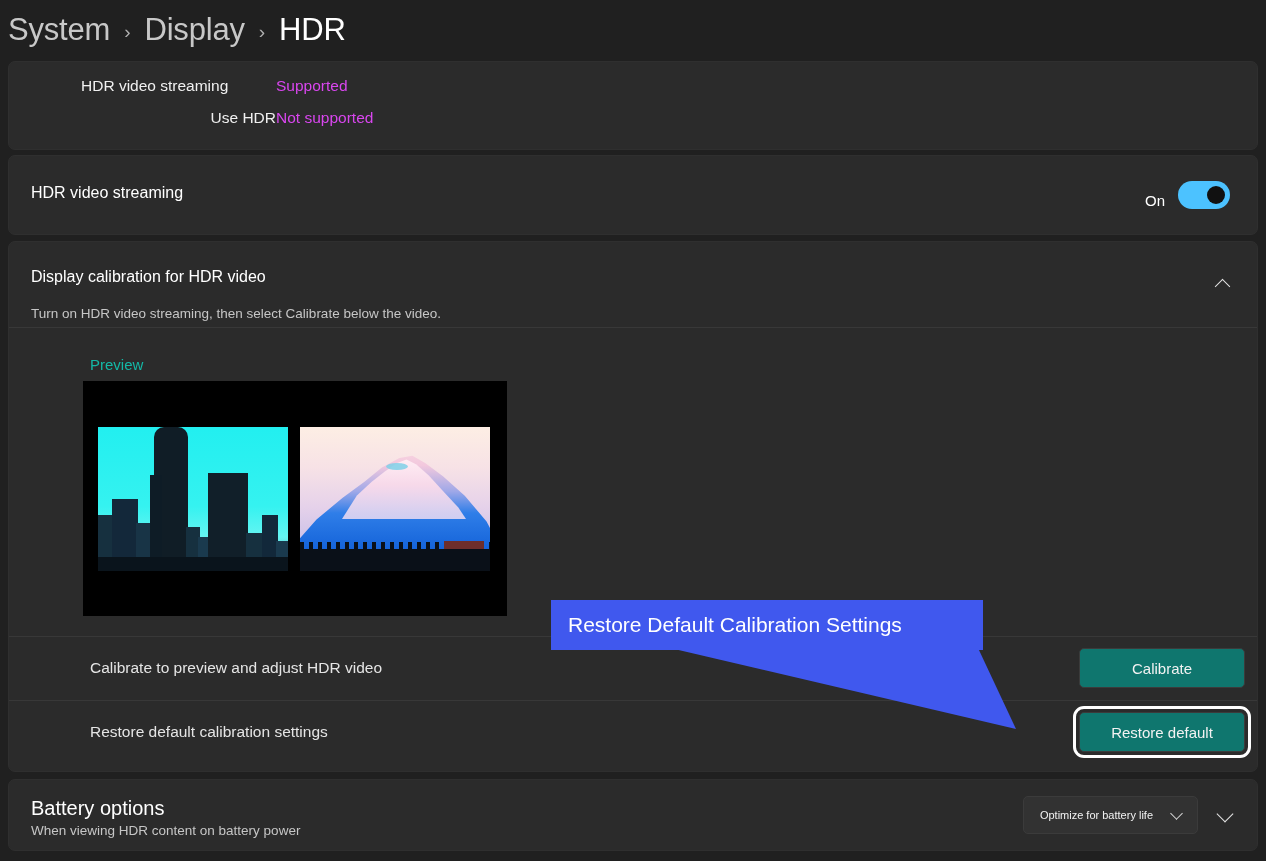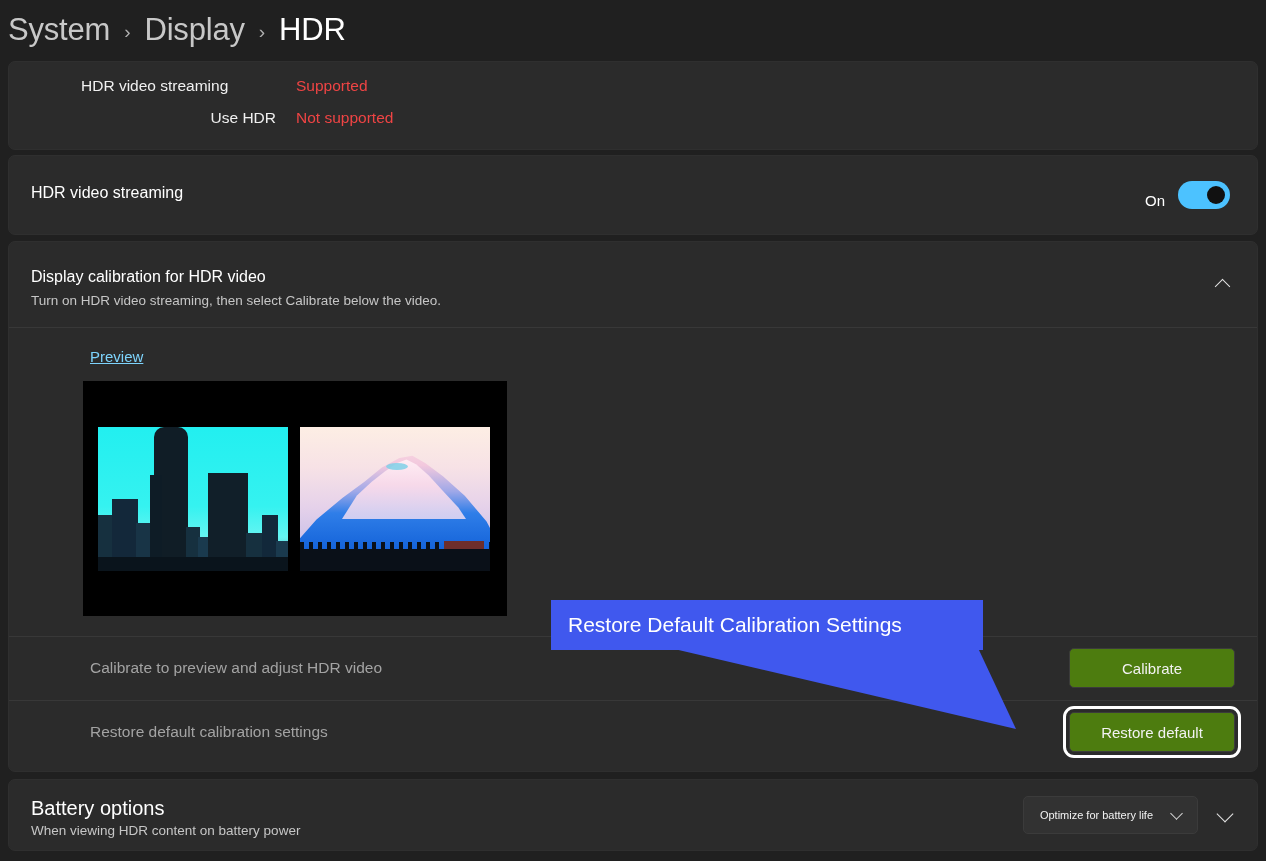--- a/index.html
+++ b/index.html
@@ -63,21 +63,21 @@
     position: absolute;
     display: flex;
     align-items: center;
     font-size: 15.5px;
     height: 22px;
   }
   .status-label {
     width: 195px;
     color: #f0f0f0;
   }
-  .status-value { color: #ef4444; margin-left: 20px; }
+  .status-value { color: #d946ef; }
   .sr1 { left: 72px; top: 13px; }
   .sr2 { left: 72px; top: 45px; text-align: right; }
 
   
   .stream-inner {
     position: absolute;
     left: 22px;
     top: 0;
     right: 0;
     height: 100%;
@@ -142,21 +142,21 @@
   .calib-title {
     position: absolute;
     left: 22px;
     top: 26px;
     font-size: 16px;
     color: #ffffff;
   }
   .calib-sub {
     position: absolute;
     left: 22px;
-    top: 51px;
+    top: 64px;
     font-size: 13.5px;
     color: #c6c6c6;
   }
   .chev-up {
     position: absolute;
     right: 24px;
     top: 33px;
     width: 18px;
     height: 18px;
     cursor: pointer;
@@ -176,24 +176,23 @@
     left: 0;
     width: 100%;
     height: 1px;
     background: #383838;
   }
 
   
   .preview-label {
     position: absolute;
     left: 81px;
-    top: 106px;
+    top: 114px;
     font-size: 15px;
-    color: #7dd3fc;
-    text-decoration: underline;
+    color: #14b8a6;
   }
   .preview-frame {
     position: absolute;
     left: 74px;
     top: 139px;
     width: 424px;
     height: 235px;
     background: #000000;
     overflow: hidden;
   }
@@ -297,30 +296,30 @@
     left: 0;
     width: 100%;
     height: 64px;
   }
   .act-label {
     position: absolute;
     left: 81px;
     top: 50%;
     transform: translateY(-50%);
     font-size: 15.5px;
-    color: #a3a3a3;
+    color: #e5e5e5;
   }
   .btn {
     position: absolute;
-    right: 22px;
+    right: 12px;
     top: 50%;
     transform: translateY(-50%);
     min-width: 166px;
     height: 40px;
-    background: #4d7c0f;
+    background: #0f766e;
     border: 1px solid #3b3b3b;
     border-radius: 5px;
     color: #f2f2f2;
     font-size: 15px;
     font-family: "Liberation Sans", sans-serif;
     cursor: pointer;
     display: flex;
     align-items: center;
     justify-content: center;
   }

